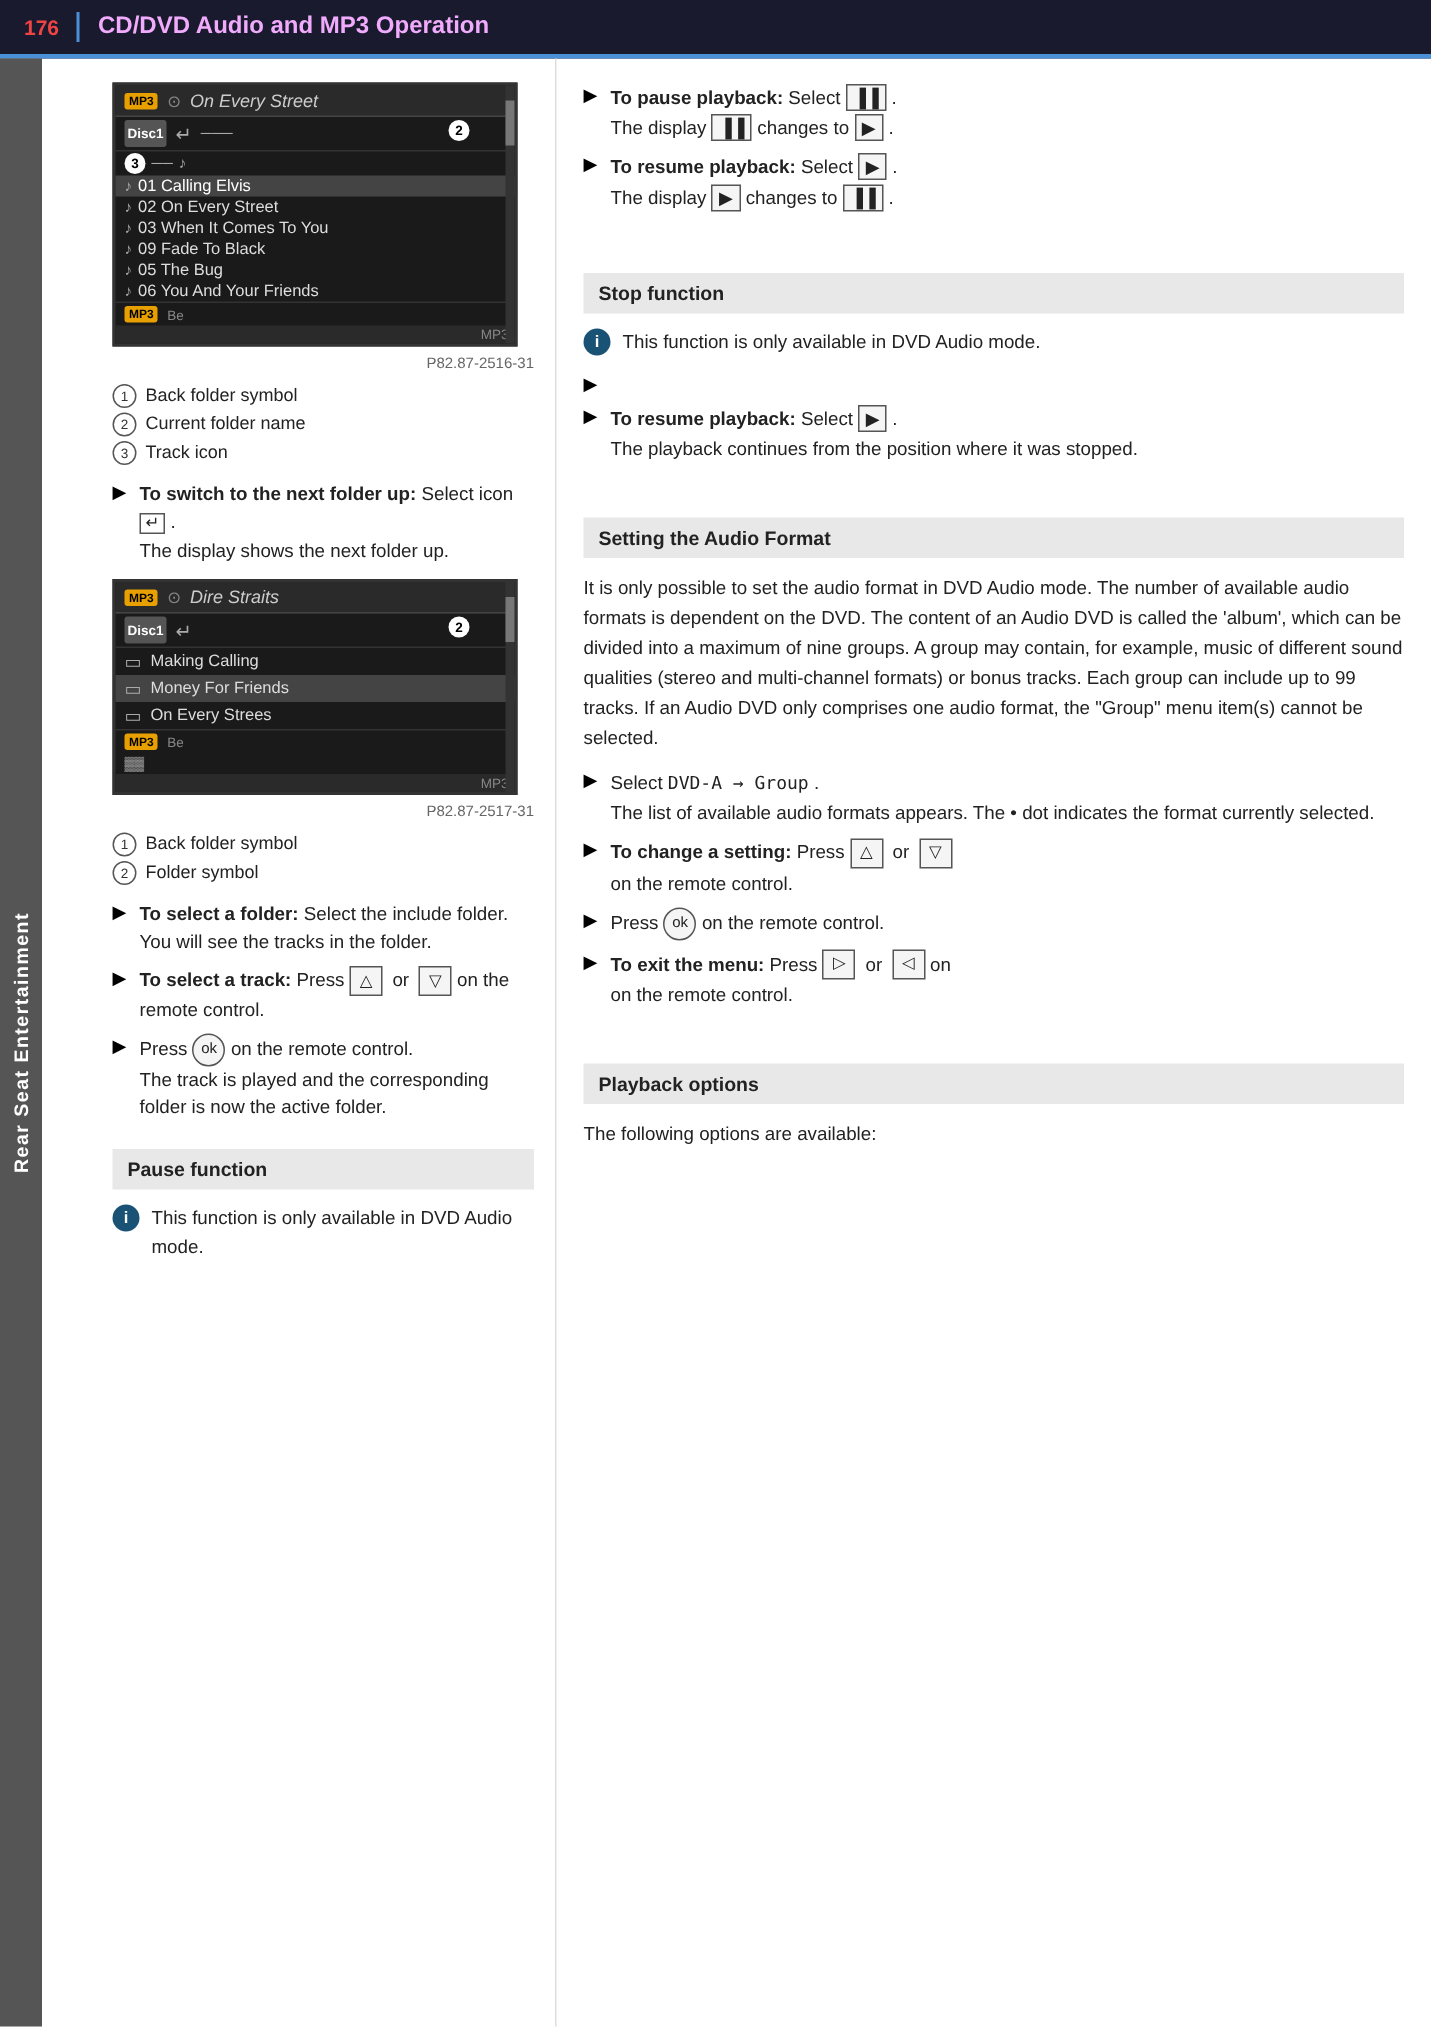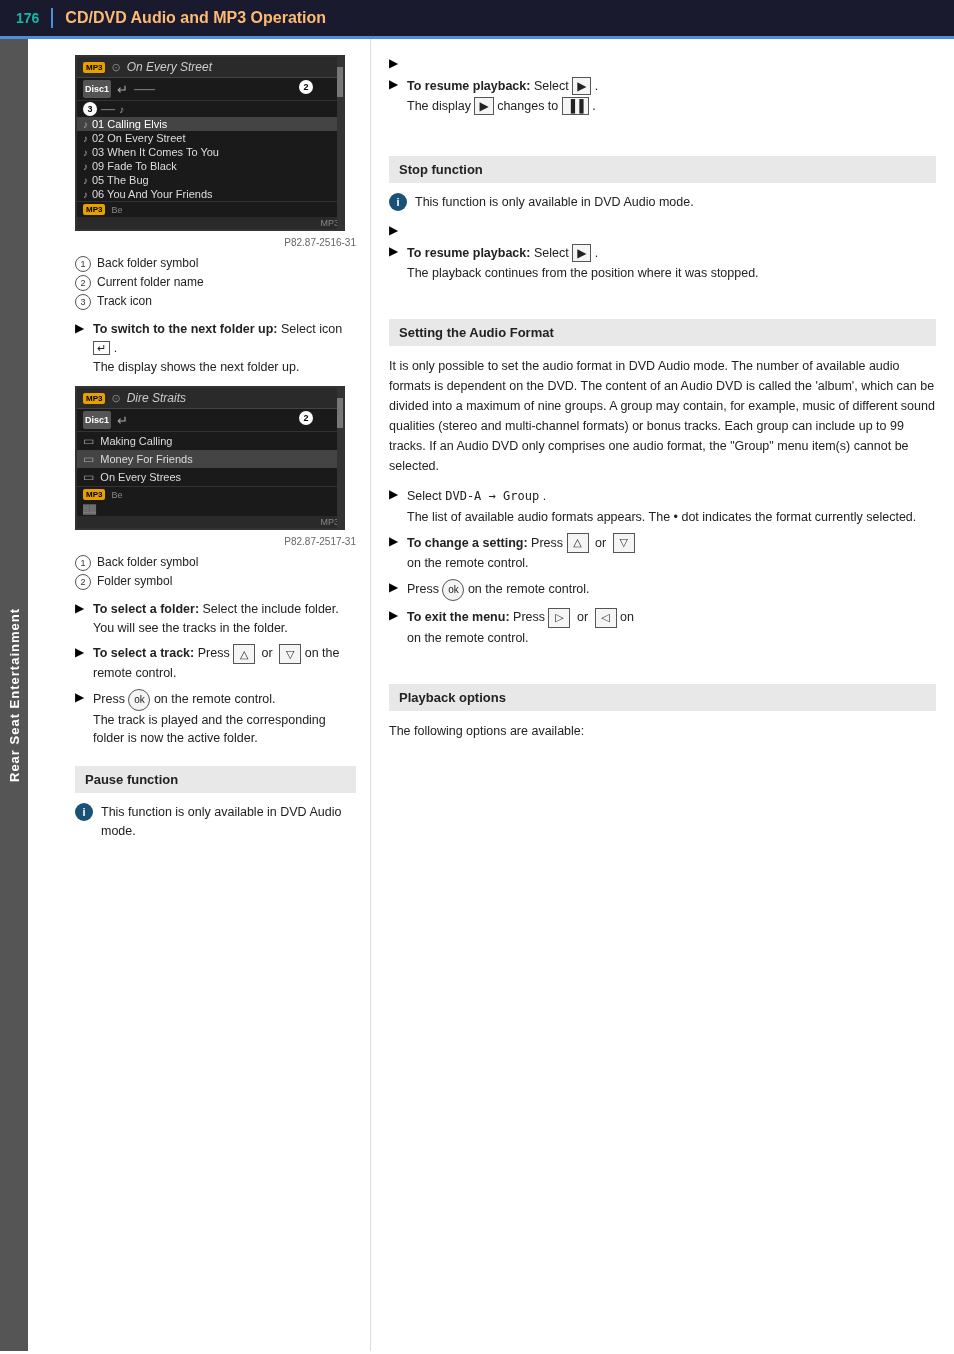--- a/index.html
+++ b/index.html
@@ -16,26 +16,26 @@
       color: #fff;
       padding: 8px 16px;
       display: flex;
       align-items: center;
       gap: 12px;
       border-bottom: 3px solid #4a90d9;
     }
     .header-page-num {
       font-size: 14px;
       font-weight: bold;
-      color: #14b8a6;
+      color: #ef4444;
     }
     .header-title {
       font-size: 16px;
       font-weight: bold;
-      color: #fdba74;
+      color: #f0abfc;
     }
     .main-layout {
       display: flex;
       flex-direction: row;
       min-height: calc(1354px - 42px);
     }
     .sidebar-label {
       writing-mode: vertical-rl;
       transform: rotate(180deg);
       background: #555;
@@ -504,20 +504,32 @@
         <span class="info-icon">i</span>
         <span>This function is only available in DVD Audio mode.</span>
       </div>
 
     </div>
 
     <div class="right-column">
 
       <div class="bullet-item">
         <span class="bullet-arrow">▶</span>
+        <div class="bullet-text right-col-text">
+          <b>To pause playback:</b>
+          <span> Select </span>
+          <span style="border:1px solid #555;padding:1px 4px;font-size:12px;background:#f5f5f5;">▐▐</span>
+          <span>.</span>
+          <br>
+          <span>The display </span>
+          <span style="border:1px solid #555;padding:1px 4px;font-size:12px;background:#f5f5f5;">▐▐</span>
+          <span> changes to </span>
+          <span style="border:1px solid #555;padding:1px 4px;font-size:12px;background:#f5f5f5;">▶</span>
+          <span>.</span>
+        </div>
       </div>
 
       <div class="bullet-item">
         <span class="bullet-arrow">▶</span>
         <div class="bullet-text right-col-text">
           <b>To resume playback:</b>
           <span> Select </span>
           <span style="border:1px solid #555;padding:1px 4px;font-size:12px;background:#f5f5f5;">▶</span>
           <span>.</span>
           <br>

